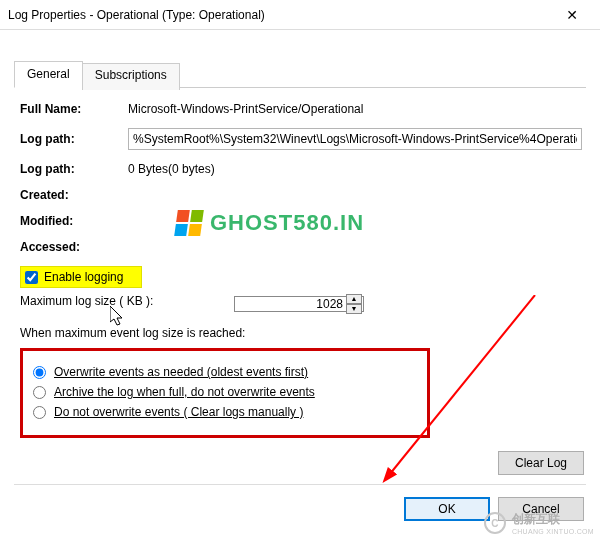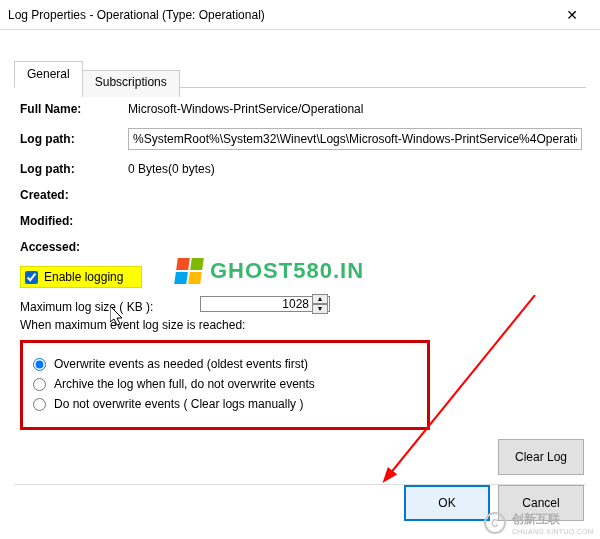--- a/index.html
+++ b/index.html
@@ -42,21 +42,21 @@
     padding: 5px 12px 6px 12px;
     border: 1px solid #ccc;
     border-bottom: none;
     background: #fff;
     position: relative;
     top: 1px;
     margin-right: -1px;
     font-size: 12px;
   }
   .tab.active { background: #fff; border-bottom: 1px solid #fff; }
-  .tab.inactive { background: #f7f7f7; top: 10px; padding-top:4px; padding-bottom:5px; }
+  .tab.inactive { background: #f7f7f7; top: 3px; padding-top:4px; padding-bottom:5px; }
   .form-area { padding: 14px 4px 4px 6px; }
   .row { display: flex; align-items: center; margin-bottom: 12px; }
   .row .label { width: 108px; font-weight: 600; }
   .row .value { flex: 1; }
   .row .value input[type=text] {
     width: 100%;
     height: 22px;
     border: 1px solid #b5b5b5;
     padding: 2px 4px;
     font-size: 12px;
@@ -64,21 +64,21 @@
   }
   .enable-row {
     display: inline-flex;
     align-items: flex-end;
     background: #ffff00;
     padding: 3px 18px 3px 2px;
     margin-bottom: 6px;
     border: 1px solid #e0e000;
   }
   .enable-row input { accent-color: #0066cc; margin: 0 6px 0 2px; }
-  .maxrow { display:flex; align-items:flex-end; margin-bottom:4px; }
+  .maxrow { display:flex; align-items:flex-start; margin-bottom:12px;gap:34px; }
   .maxrow .label { width: 180px; }
   .numwrap { display:flex; align-items:center; }
   .numwrap input {
     width: 130px; height: 16px;
     border: 1px solid #888;
     text-align: right;
     padding: 2px 20px 2px 4px;
     font-size: 12px;
     font-family: inherit;
   }
@@ -96,34 +96,35 @@
   .cursor {
     position: absolute;
     left: 110px; top: 306px;
     pointer-events: none;
   }
   .radio-box {
     border: 3px solid #cc0000;
     padding: 8px 10px 10px 10px;
     margin-top: 8px;
     width: 410px;
+    text-decoration: underline;
   }
   .radio-item { display:flex; align-items:center; margin: 6px 0; }
   .radio-item input { margin: 0 8px 0 0; }
   .btnrow {
     position: absolute;
     right: 16px;
     display: flex;
     gap: 8px;
   }
   .btnrow.upper { bottom: 64px; }
   .btnrow.lower { bottom: 18px; }
   button.win {
     min-width: 86px;
-    height: 36px;
+    height: 24px;
     border: 1px solid #adadad;
     background: #e1e1e1;
     font-family: inherit;
     font-size: 12px;
     padding: 0 14px;
   }
   button.win.primary {
     border: 2px solid #0078d7;
     background: #e5f1fb;
   }
@@ -136,21 +137,20 @@
   
   .wm {
     position: absolute;
     left: 176px; top: 210px;
     display: flex; align-items: center;
     font-weight: 700;
     font-size: 22px;
     letter-spacing: 1px;
     color: #39b76c;
     pointer-events:none;
-    margin-top:48px;
   }
   .wm .winlogo { display:grid; grid-template-columns: 12px 12px; grid-template-rows: 12px 12px; gap:2px; margin-right:8px; transform: skewX(-8deg);}
   .wm .winlogo span:nth-child(1){background:#f25022;}
   .wm .winlogo span:nth-child(2){background:#7fba00;}
   .wm .winlogo span:nth-child(3){background:#00a4ef;}
   .wm .winlogo span:nth-child(4){background:#ffb900;}
   .wm2 {
     position:absolute; right:6px; bottom:4px;
     display:flex; align-items:center; gap:6px;
     color:#bdbdbd; font-size:10px; pointer-events:none;

